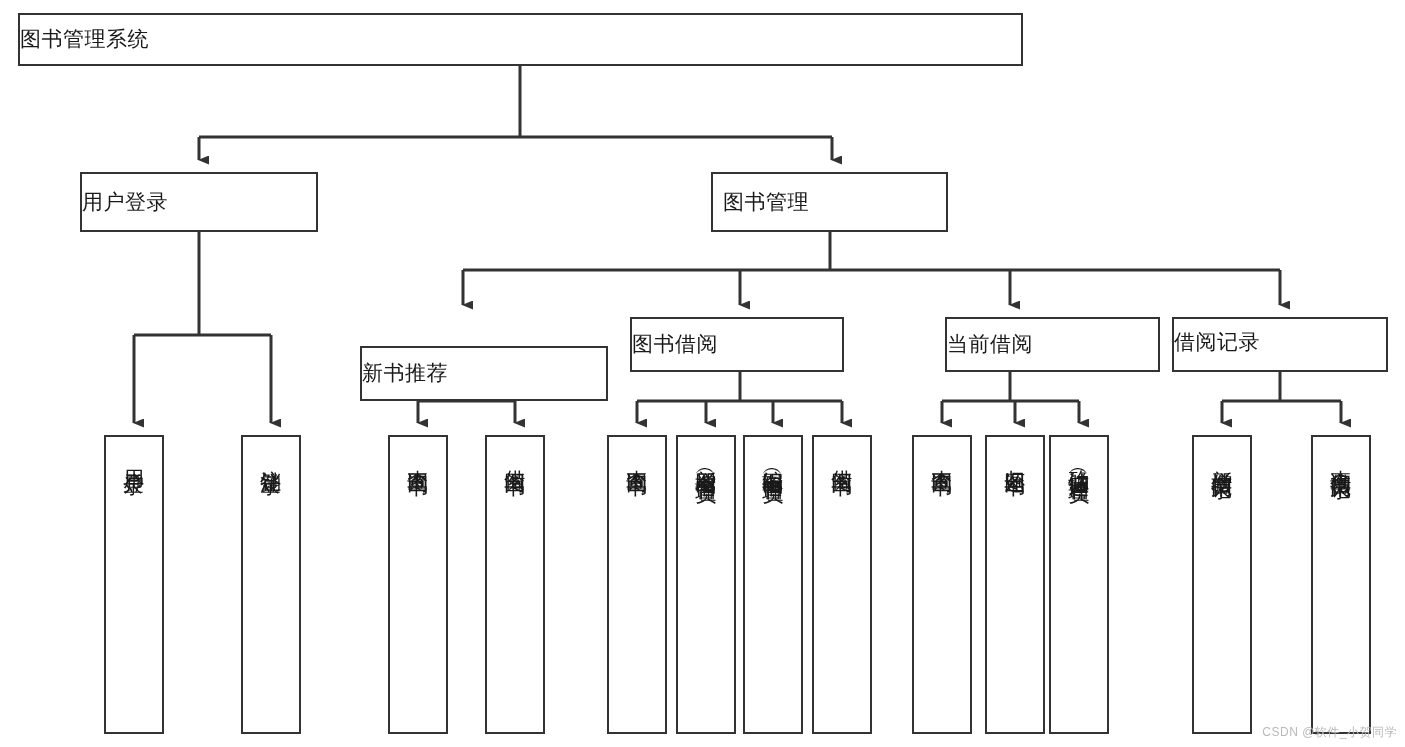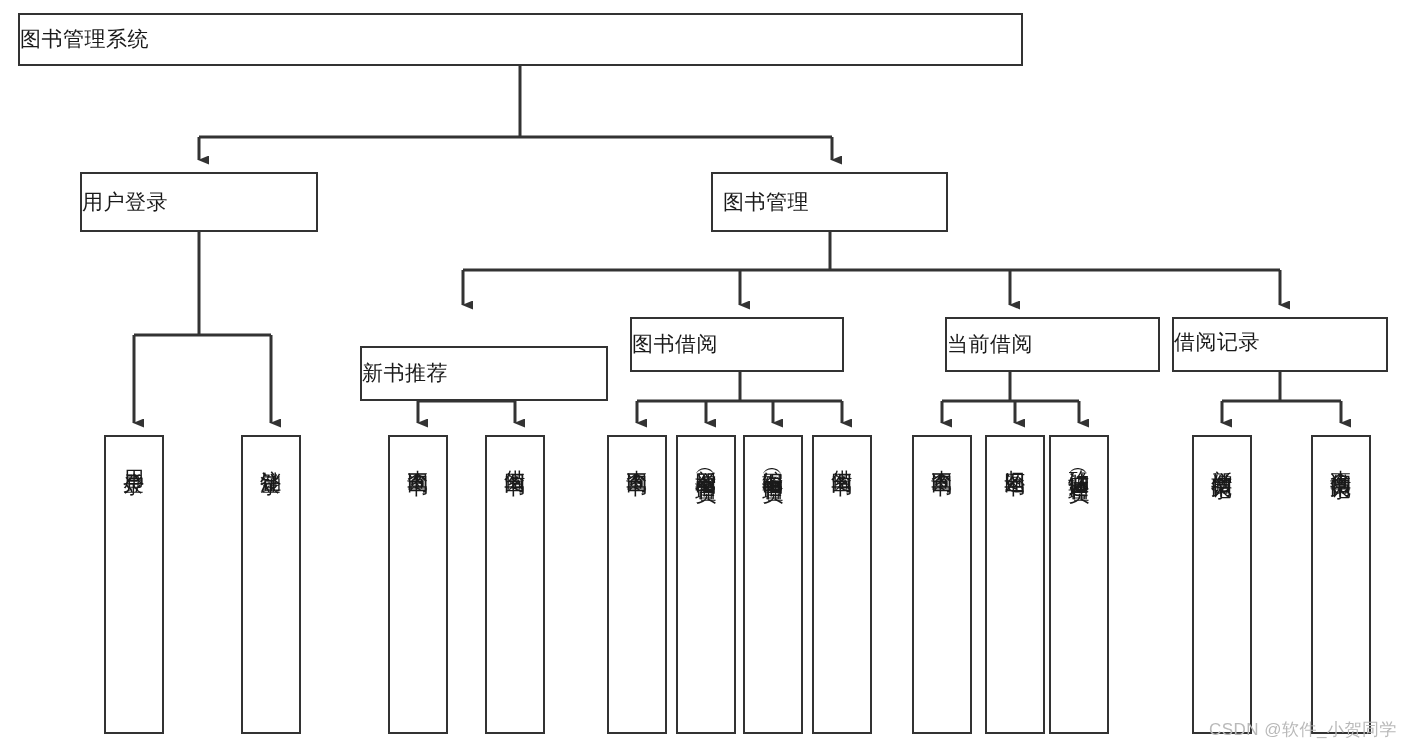--- a/index.html
+++ b/index.html
@@ -61,21 +61,21 @@
   }
   .node.root .label,
   .node.level2 .label,
   .node.level3 .label {
     font-size: 21px;
   }
   #watermark {
     position: absolute;
     right: 8px;
     bottom: 6px;
-    font-size: 17px;
+    font-size: 12px;
     color: #b9b9b9;
     letter-spacing: 0.5px;
     z-index: 9;
     white-space: nowrap;
     user-select: none;
     margin-top: 40px;
   }
 </style>
 </head>
 <body>

